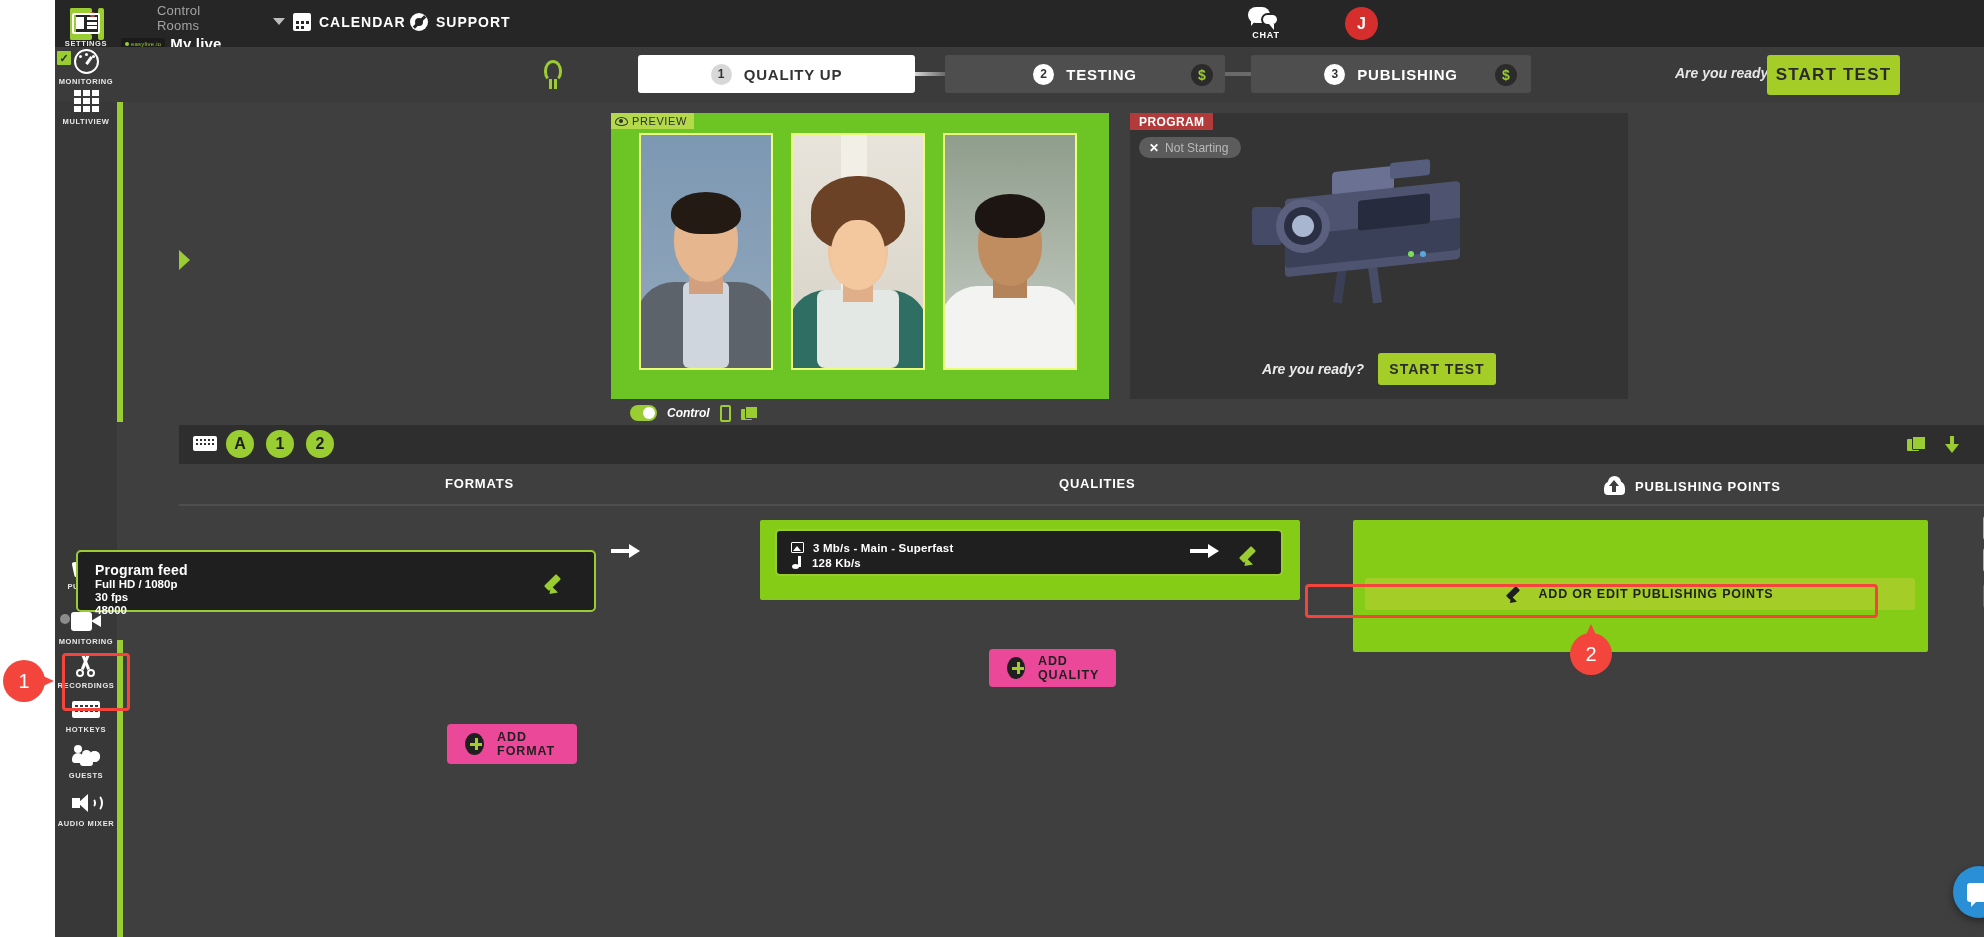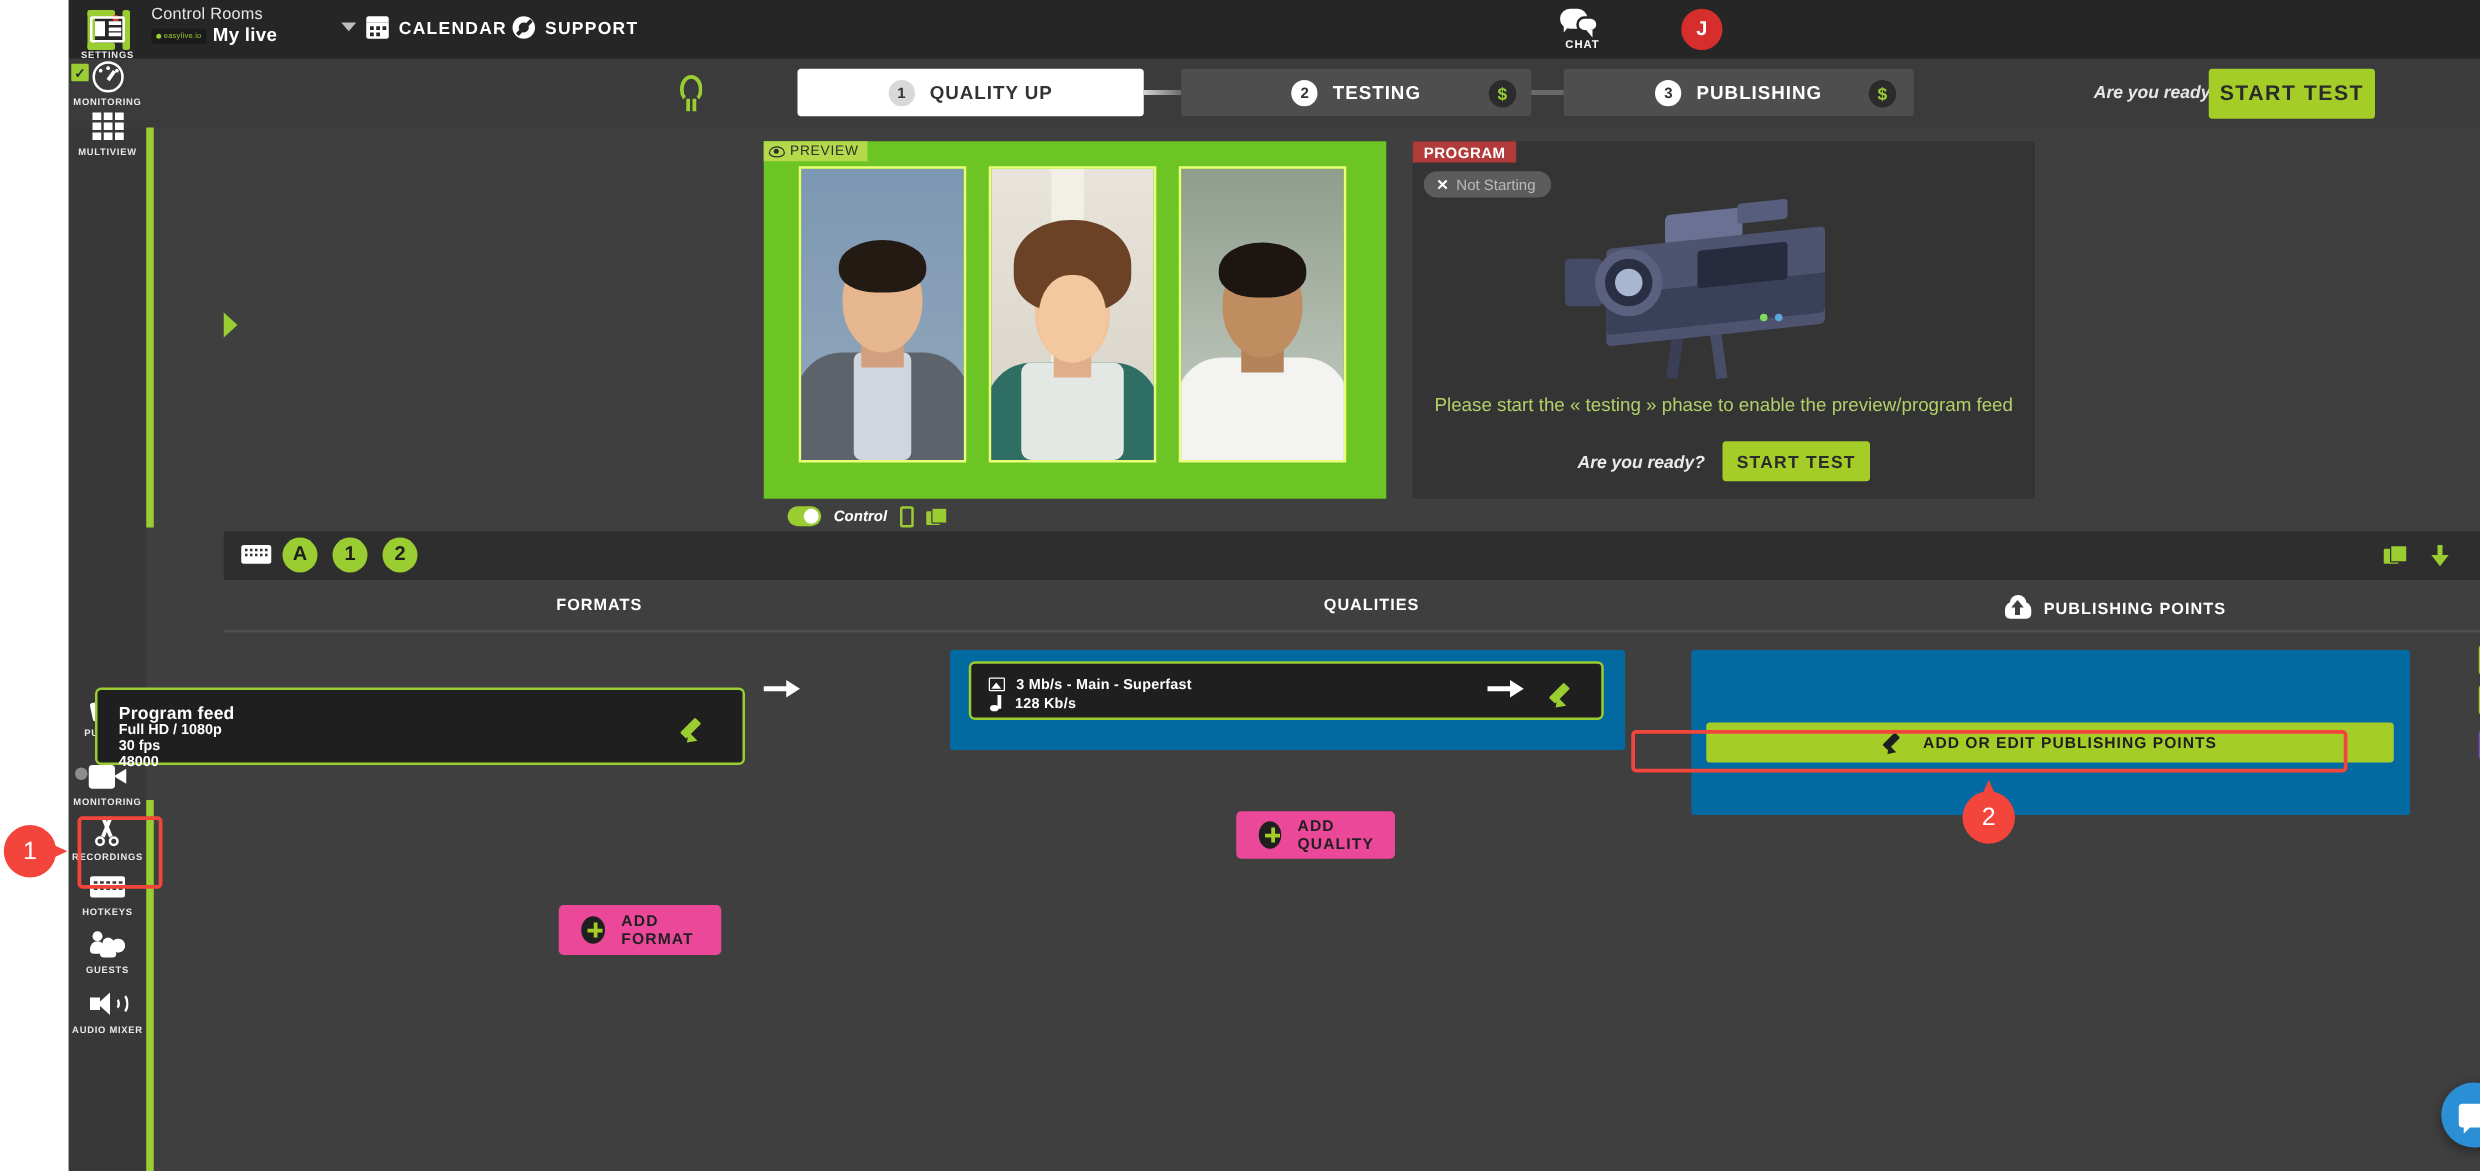--- a/index.html
+++ b/index.html
@@ -31,21 +31,21 @@
     position:absolute; left:13px; top:5px; width:42px; height:38px;
   }
   .logo .lg { position:absolute; background:#9acd32; }
   .logo .lgl { left:2px; top:3px; width:6px; height:32px; border-radius:2px;}
   .logo .lgt { left:2px; top:3px; width:22px; height:6px; border-radius:2px;}
   .logo .lgb { left:2px; top:29px; width:22px; height:6px; border-radius:2px;}
   .logo .lgr { left:30px; top:3px; width:6px; height:32px; border-radius:2px;}
   .logo .dot { left:22px; top:7px; width:5px; height:5px; border-radius:50%; background:#e03c31;}
 
   .cr-block { position:absolute; left:66px; top:3px; width:110px; height:42px; cursor:pointer;}
-  .cr-title { font-size:13px; color:#e5e5e5; letter-spacing:.2px; line-height:15px;}
+  .cr-title { font-size:13px; color:#a3a3a3; letter-spacing:.2px; line-height:15px;margin-left:36px;}
   .cr-row { display:flex; align-items:center; gap:5px; margin-top:2px;}
   .cr-badge {
     background:#1b1b1b; color:#9acd32; font-size:6px; letter-spacing:.2px;
     padding:3px 4px; border-radius:2px; display:flex; align-items:center; gap:2px;
     white-space:nowrap;
   }
   .cr-badge .bdot { width:4px;height:4px;border-radius:50%;background:#9acd32; display:inline-block;}
   .cr-live { font-size:15px; font-weight:bold; color:#ffffff; letter-spacing:.2px;}
   .cr-caret {
     position:absolute; left:218px; top:18px; width:0;height:0;
@@ -285,21 +285,21 @@
   .ch-qual { left:880px;}
   .ch-pub { left:1425px; display:flex; align-items:center; gap:10px;}
   .ic-upload { width:21px;height:20px; position:relative;}
   .ic-upload .cl{position:absolute;left:0;top:5px;width:21px;height:14px;background:#fff;border-radius:7px 7px 4px 4px;}
   .ic-upload .cl2{position:absolute;left:4px;top:0px;width:13px;height:12px;background:#fff;border-radius:50%;}
   .ic-upload .ar{position:absolute;left:8px;top:7px;width:4px;height:9px;background:#3f3f3f;}
   .ic-upload .ar2{position:absolute;left:5px;top:4px;width:0;height:0;
      border-left:5px solid transparent;border-right:5px solid transparent;border-bottom:6px solid #3f3f3f;}
   .hr-line { position:absolute; left:0; top:40px; width:1805px; height:2px; background:#4f4f4f;}
 
-  .group-bg { position:absolute; background:#0369a1; border-radius:2px;}
+  .group-bg { position:absolute; background:#84cc16; border-radius:2px;}
   .gb-qual { left:581px; top:56px; width:540px; height:80px;}
   .gb-pub  { left:1174px; top:56px; width:575px; height:132px;}
 
   .card {
     position:absolute; background:#1f1f1f; border:2px solid #9acd32; border-radius:5px;
     display:flex; align-items:center; cursor:pointer;
   }
   .card-format { left:21px; top:550px; width:520px; height:62px; }
   .cf-text { position:absolute; left:17px; top:10px; color:#fff;}
   .cf-title { font-size:14px; font-weight:bold; letter-spacing:.2px; }
@@ -650,21 +650,20 @@
         <i class="cbody"></i>
           <i class="cbody2"></i>
           <i class="cwin"></i>
         <i class="hood"></i>
           <i class="lens1"></i>
           <i class="lens2"></i>
           <i class="lens3"></i>
         <i class="led led1"></i>
           <i class="led led2"></i>
       </div>
-      <div class="pg-msg">Please start the « testing » phase to enable the preview/program feed</div>
       <div class="pg-ready-row">
         <span class="pg-ready-txt">Are you ready?</span>
         <span class="btn-start-pg">START TEST</span>
       </div>
     </div>
 
     <div class="guides-bar">
       <span class="toggle">
           <i class="knob"></i>
         </span>

